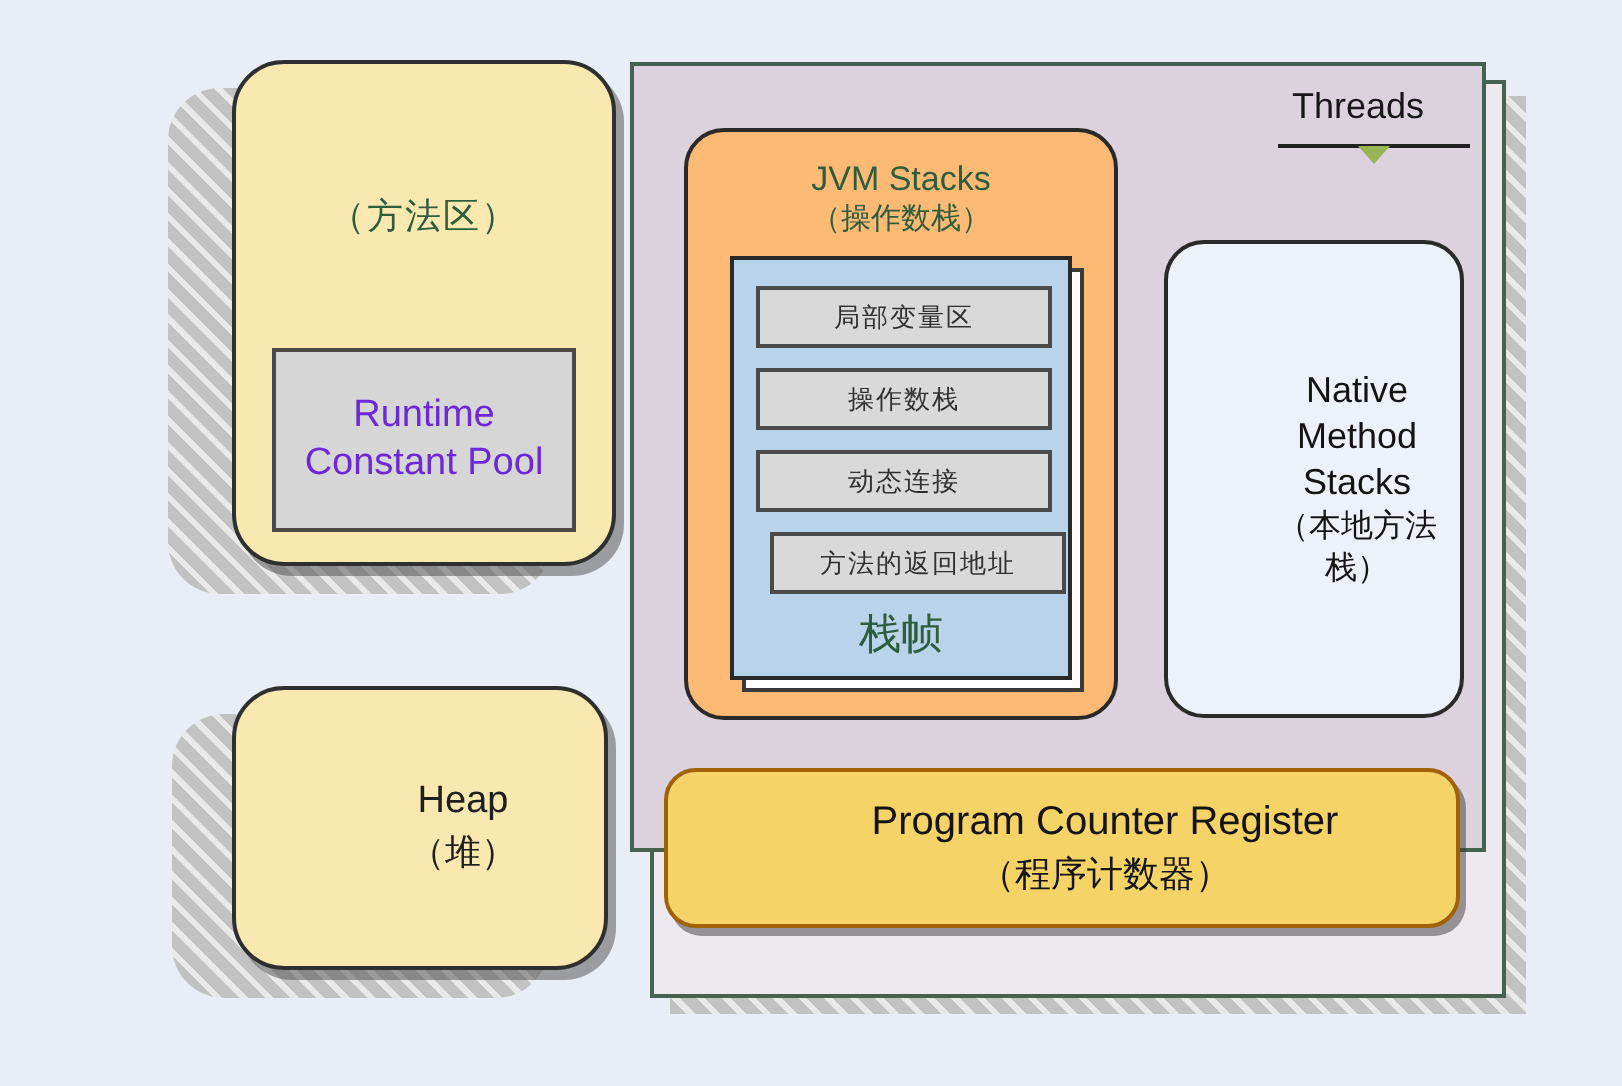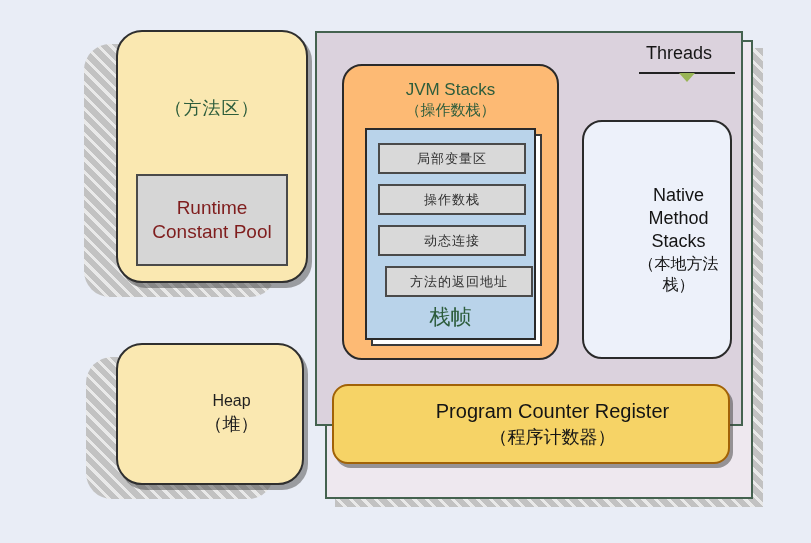--- a/index.html
+++ b/index.html
@@ -41,21 +41,21 @@
     padding-left:43px;
   }
   
   .rcp{
     position:absolute;
     box-sizing:border-box;
     background:#d6d6d6;
     border:2px solid #4a4a4a;
     display:flex;align-items:center;justify-content:center;
     text-align:center;
-    font-size:19px;line-height:1.25;color:#7f1d1d;
+    font-size:19px;line-height:1.25;color:#6d28d9;
   }
   
   .panel-back{
     position:absolute;box-sizing:border-box;
     background:#eee8ef;border:2px solid #44624f;
   }
   .panel-main{
     position:absolute;box-sizing:border-box;
     background:#dbd2dd;border:2px solid #44624f;
   }
@@ -110,21 +110,21 @@
     border-radius:16px;
     box-shadow:3px 4px 0 rgba(60,60,60,.5);
     color:#141414;
   }
   .pcr-en{font-size:20px;}
   .pcr-zh{font-size:18px;margin-top:2px;}
   .ma-label{
     position:absolute;left:0;right:0;top:64px;
     text-align:center;font-size:18px;letter-spacing:1px;
   }
-  .heap-en{font-size:16px;}
+  .heap-en{font-size:19px;}
   .heap-zh{font-size:18px;margin-top:2px;}
 </style>
 </head>
 <body>
 
 <div class="stage">
 
   <div class="hatch round abs" style="left:84px;top:44px;width:192px;height:253px;"></div>
   <div class="box yellow" style="left:72px;top:30px;width:192px;height:253px;">
     <div class="ma-label green-text">（方法区）</div>

